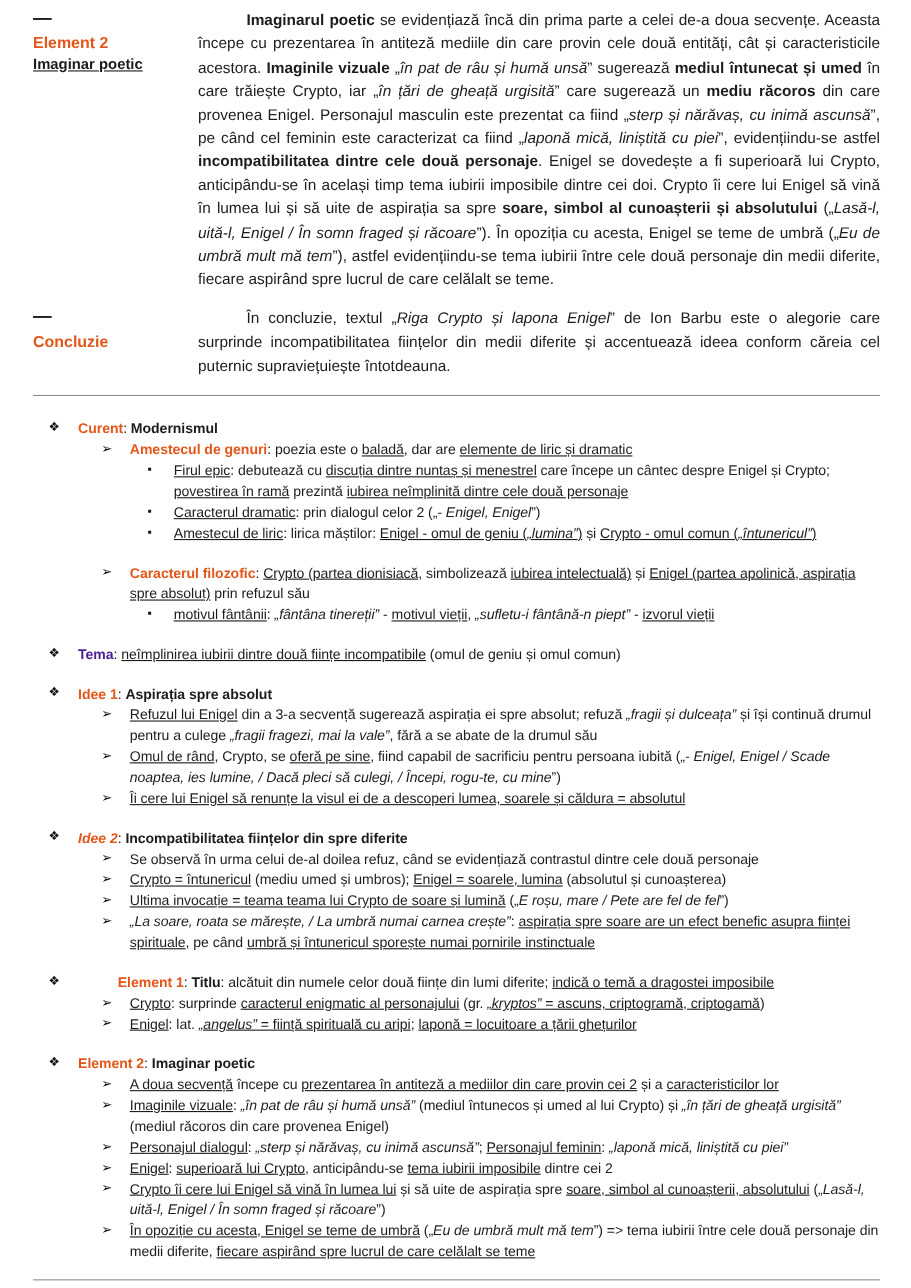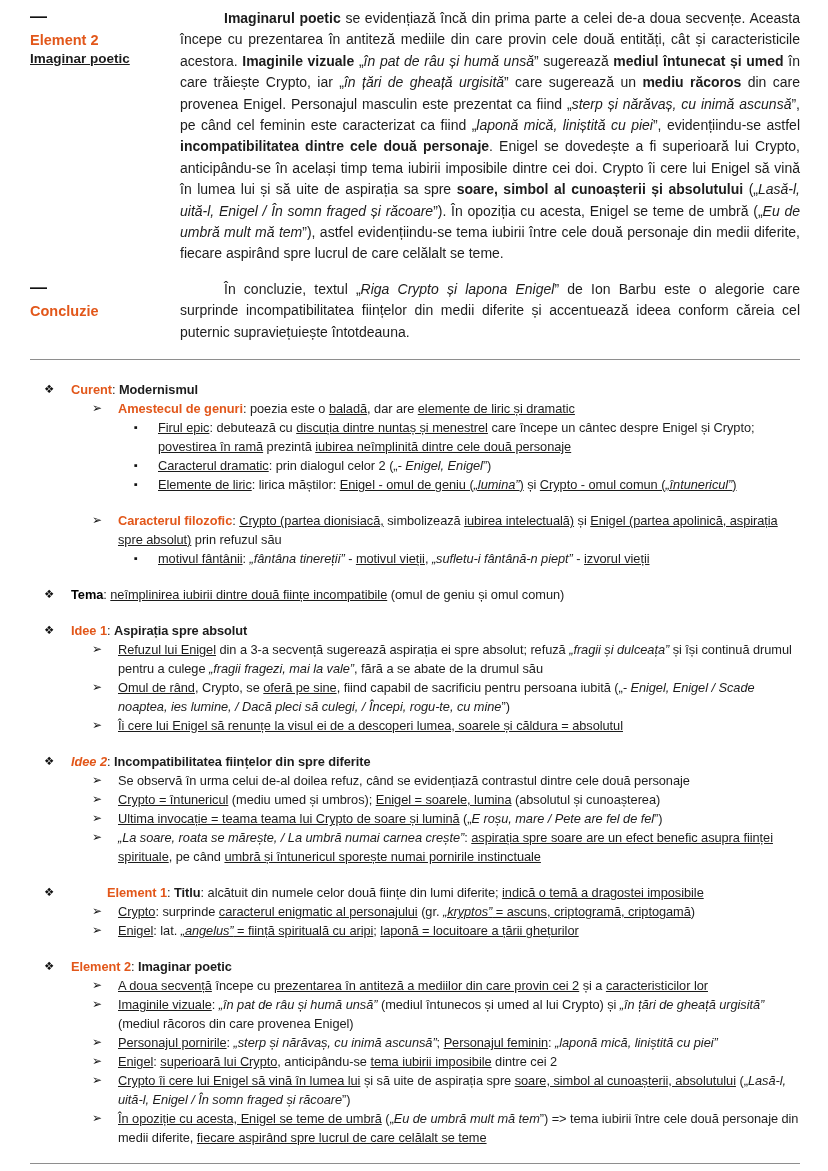--- a/index.html
+++ b/index.html
@@ -91,33 +91,33 @@
       <div class="o-item l2">
         <span class="bullet">▪</span>
         <span class="content"><span class="run u">Firul epic</span><span class="run">: debutează cu </span><span class="run u">discuția dintre nuntaș și menestrel</span><span class="run"> care începe un cântec despre Enigel și Crypto; </span><span class="run u">povestirea în ramă</span><span class="run"> prezintă </span><span class="run u">iubirea neîmplinită dintre cele două personaje</span></span>
       </div>
       <div class="o-item l2">
         <span class="bullet">▪</span>
         <span class="content"><span class="run u">Caracterul dramatic</span><span class="run">: prin dialogul celor 2 („</span><span class="run i">- Enigel, Enigel</span><span class="run">”)</span></span>
       </div>
       <div class="o-item l2">
         <span class="bullet">▪</span>
-        <span class="content"><span class="run u">Elemente de liric</span><span class="run">: lirica măștilor: </span><span class="run u">Enigel - omul de geniu (</span><span class="run i u">„lumina”</span><span class="run u">)</span><span class="run"> și </span><span class="run u">Crypto - omul comun (</span><span class="run i u">„întunericul”</span><span class="run u">)</span></span>
+        <span class="content"><span class="run u">Amestecul de liric</span><span class="run">: lirica măștilor: </span><span class="run u">Enigel - omul de geniu (</span><span class="run i u">„lumina”</span><span class="run u">)</span><span class="run"> și </span><span class="run u">Crypto - omul comun (</span><span class="run i u">„întunericul”</span><span class="run u">)</span></span>
       </div>
       <div class="o-item l1 gap">
         <span class="bullet">➢</span>
         <span class="content"><span class="run b" style="color: rgb(226, 87, 26);">Caracterul filozofic</span><span class="run">: </span><span class="run u">Crypto (partea dionisiacă,</span><span class="run"> simbolizează </span><span class="run u">iubirea intelectuală)</span><span class="run"> și </span><span class="run u">Enigel (partea apolinică, aspirația spre absolut)</span><span class="run"> prin refuzul său</span></span>
       </div>
       <div class="o-item l2">
         <span class="bullet">▪</span>
         <span class="content"><span class="run u">motivul fântânii</span><span class="run">: </span><span class="run i">„fântâna tinereții”</span><span class="run"> - </span><span class="run u">motivul vieții</span><span class="run">, </span><span class="run i">„sufletu-i fântână-n piept”</span><span class="run"> - </span><span class="run u">izvorul vieții</span></span>
       </div>
       <div class="o-item l0 gap">
         <span class="bullet">❖</span>
-        <span class="content"><span class="run b" style="color: #000000;">Tema</span><span class="run">: </span><span class="run u">neîmplinirea iubirii dintre două ființe incompatibile</span><span class="run"> (omul de geniu și omul comun)</span></span>
+        <span class="content"><span class="run b" style="color: #4c1d95;">Tema</span><span class="run">: </span><span class="run u">neîmplinirea iubirii dintre două ființe incompatibile</span><span class="run"> (omul de geniu și omul comun)</span></span>
       </div>
       <div class="o-item l0 gap">
         <span class="bullet">❖</span>
         <span class="content"><span class="run b" style="color: rgb(226, 87, 26);">Idee 1</span><span class="run">: </span><span class="run b">Aspirația spre absolut</span></span>
       </div>
       <div class="o-item l1">
         <span class="bullet">➢</span>
         <span class="content"><span class="run u">Refuzul lui Enigel</span><span class="run"> din a 3-a secvență sugerează aspirația ei spre absolut; refuză </span><span class="run i">„fragii și dulceața”</span><span class="run"> și își continuă drumul pentru a culege </span><span class="run i">„fragii fragezi, mai la vale”</span><span class="run">, fără a se abate de la drumul său</span></span>
       </div>
       <div class="o-item l1">
@@ -167,21 +167,21 @@
       <div class="o-item l1">
         <span class="bullet">➢</span>
         <span class="content"><span class="run u">A doua secvență</span><span class="run"> începe cu </span><span class="run u">prezentarea în antiteză a mediilor din care provin cei 2</span><span class="run"> și a </span><span class="run u">caracteristicilor lor</span></span>
       </div>
       <div class="o-item l1">
         <span class="bullet">➢</span>
         <span class="content"><span class="run u">Imaginile vizuale</span><span class="run">: </span><span class="run i">„în pat de râu și humă unsă”</span><span class="run"> (mediul întunecos și umed al lui Crypto) și </span><span class="run i">„în țări de gheață urgisită”</span><span class="run"> (mediul răcoros din care provenea Enigel)</span></span>
       </div>
       <div class="o-item l1">
         <span class="bullet">➢</span>
-        <span class="content"><span class="run u">Personajul pornirile</span><span class="run">: </span><span class="run i">„sterp și nărăvaș, cu inimă ascunsă”</span><span class="run">; </span><span class="run u">Personajul feminin</span><span class="run">: </span><span class="run i">„laponă mică, liniștită cu piei”</span></span>
+        <span class="content"><span class="run u">Personajul dialogul</span><span class="run">: </span><span class="run i">„sterp și nărăvaș, cu inimă ascunsă”</span><span class="run">; </span><span class="run u">Personajul feminin</span><span class="run">: </span><span class="run i">„laponă mică, liniștită cu piei”</span></span>
       </div>
       <div class="o-item l1">
         <span class="bullet">➢</span>
         <span class="content"><span class="run u">Enigel</span><span class="run">: </span><span class="run u">superioară lui Crypto</span><span class="run">, anticipându-se </span><span class="run u">tema iubirii imposibile</span><span class="run"> dintre cei 2</span></span>
       </div>
       <div class="o-item l1">
         <span class="bullet">➢</span>
         <span class="content"><span class="run u">Crypto îi cere lui Enigel să vină în lumea lui</span><span class="run"> și să uite de aspirația spre </span><span class="run u">soare, simbol al cunoașterii, absolutului</span><span class="run"> („</span><span class="run i">Lasă-l, uită-l, Enigel / În somn fraged și răcoare</span><span class="run">”)</span></span>
       </div>
       <div class="o-item l1">

